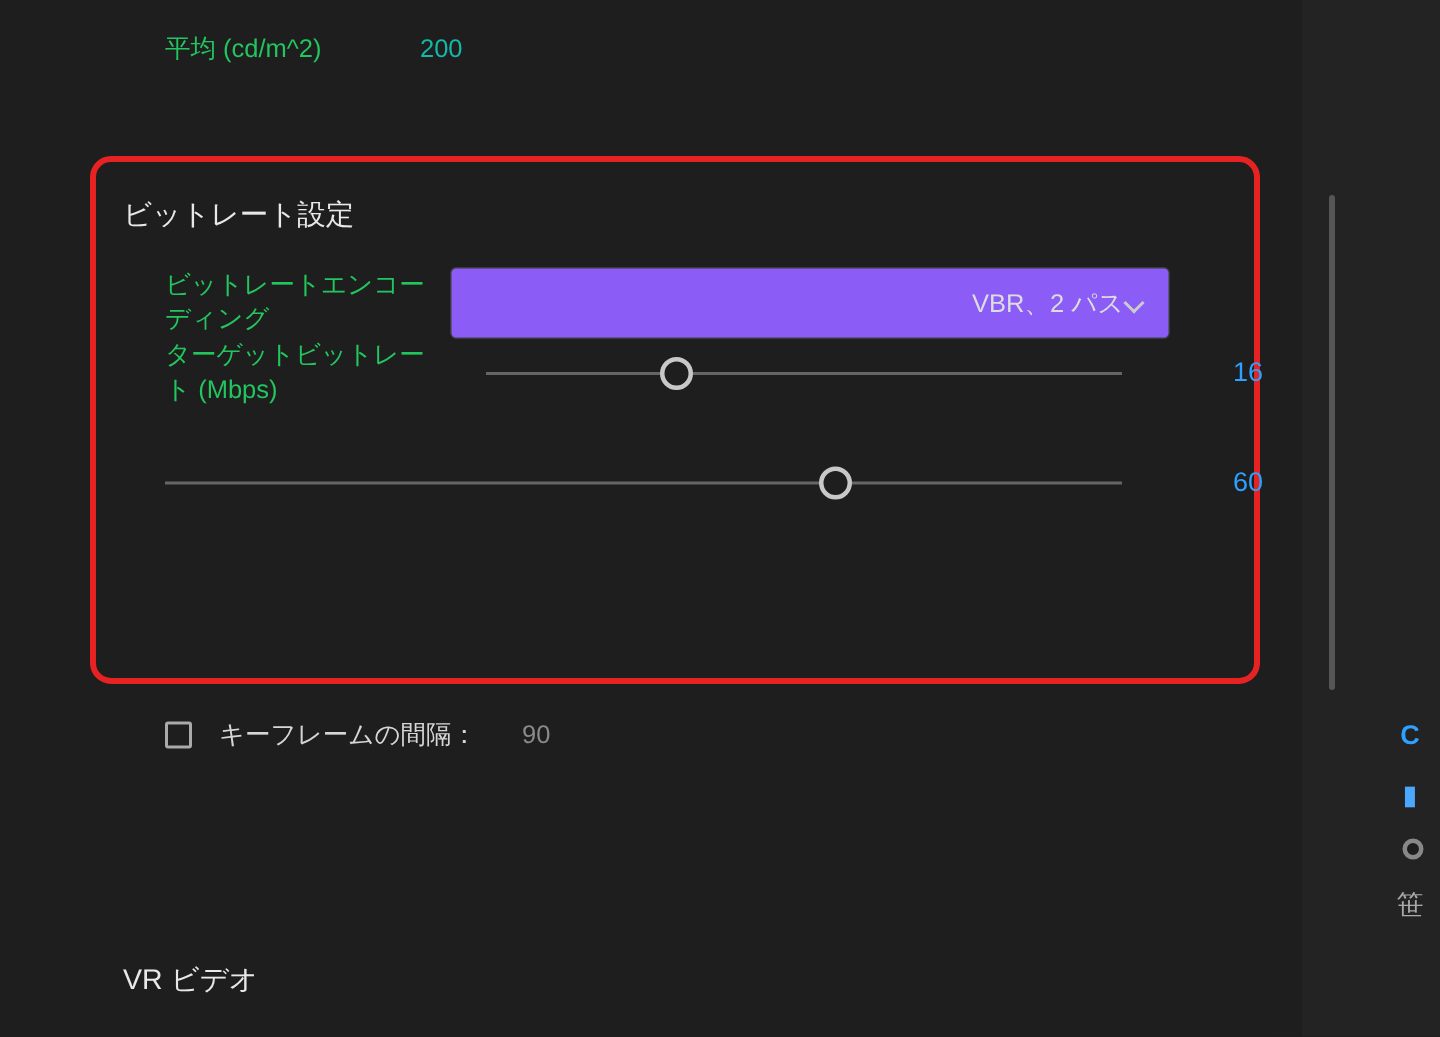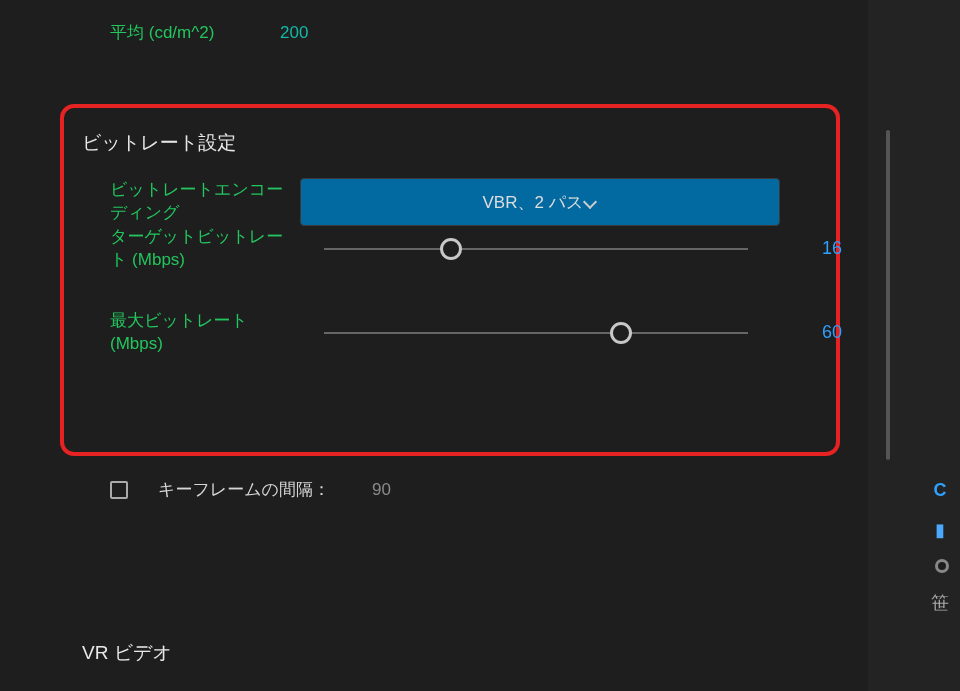--- a/index.html
+++ b/index.html
@@ -128,26 +128,26 @@
   }
   .enc-row .label-col {
     width: 190px;
     font-size: 17px;
   }
 
   .dropdown {
     flex: 1;
     max-width: 480px;
     height: 48px;
-    background: #0369a1;
+    background: #8b5cf6;
     border: 1px solid #3a3a3a;
     border-radius: 4px;
     display: flex;
     align-items: center;
-    justify-content: center;
+    justify-content: flex-end;
     padding: 0 16px;
     color: #ddd;
     font-size: 17px;
     cursor: pointer;
   }
   .chevron {
     width: 14px;
     height: 14px;
     position: relative;
   }
@@ -208,21 +208,21 @@
   .advanced-section {
     position: absolute;
     left: 82px;
     top: 478px;
     width: 760px;
   }
   .kf-row {
     padding-left: 28px;
     display: flex;
     align-items: center;
-    gap: 30px;
+    gap: 18px;
   }
   .checkbox {
     width: 18px;
     height: 18px;
     border: 2px solid #aaa;
     border-radius: 2px;
     background: transparent;
     cursor: pointer;
   }
   .kf-label {
@@ -269,21 +269,20 @@
       <div class="slider-row">
         <div class="label-col">ターゲットビットレート (Mbps)</div>
         <div class="slider-track-wrap">
           <div class="slider-track"></div>
           <div class="slider-thumb" id="thumb-target" style="left: 30%;"></div>
         </div>
         <div class="slider-value">16</div>
       </div>
 
       <div class="slider-row">
-        <div class="label-col">最大ビットレート (Mbps)</div>
         <div class="slider-track-wrap">
           <div class="slider-track"></div>
           <div class="slider-thumb" id="thumb-max" style="left: 70%;"></div>
         </div>
         <div class="slider-value">60</div>
       </div>
 
     </div>
   </div>
 

